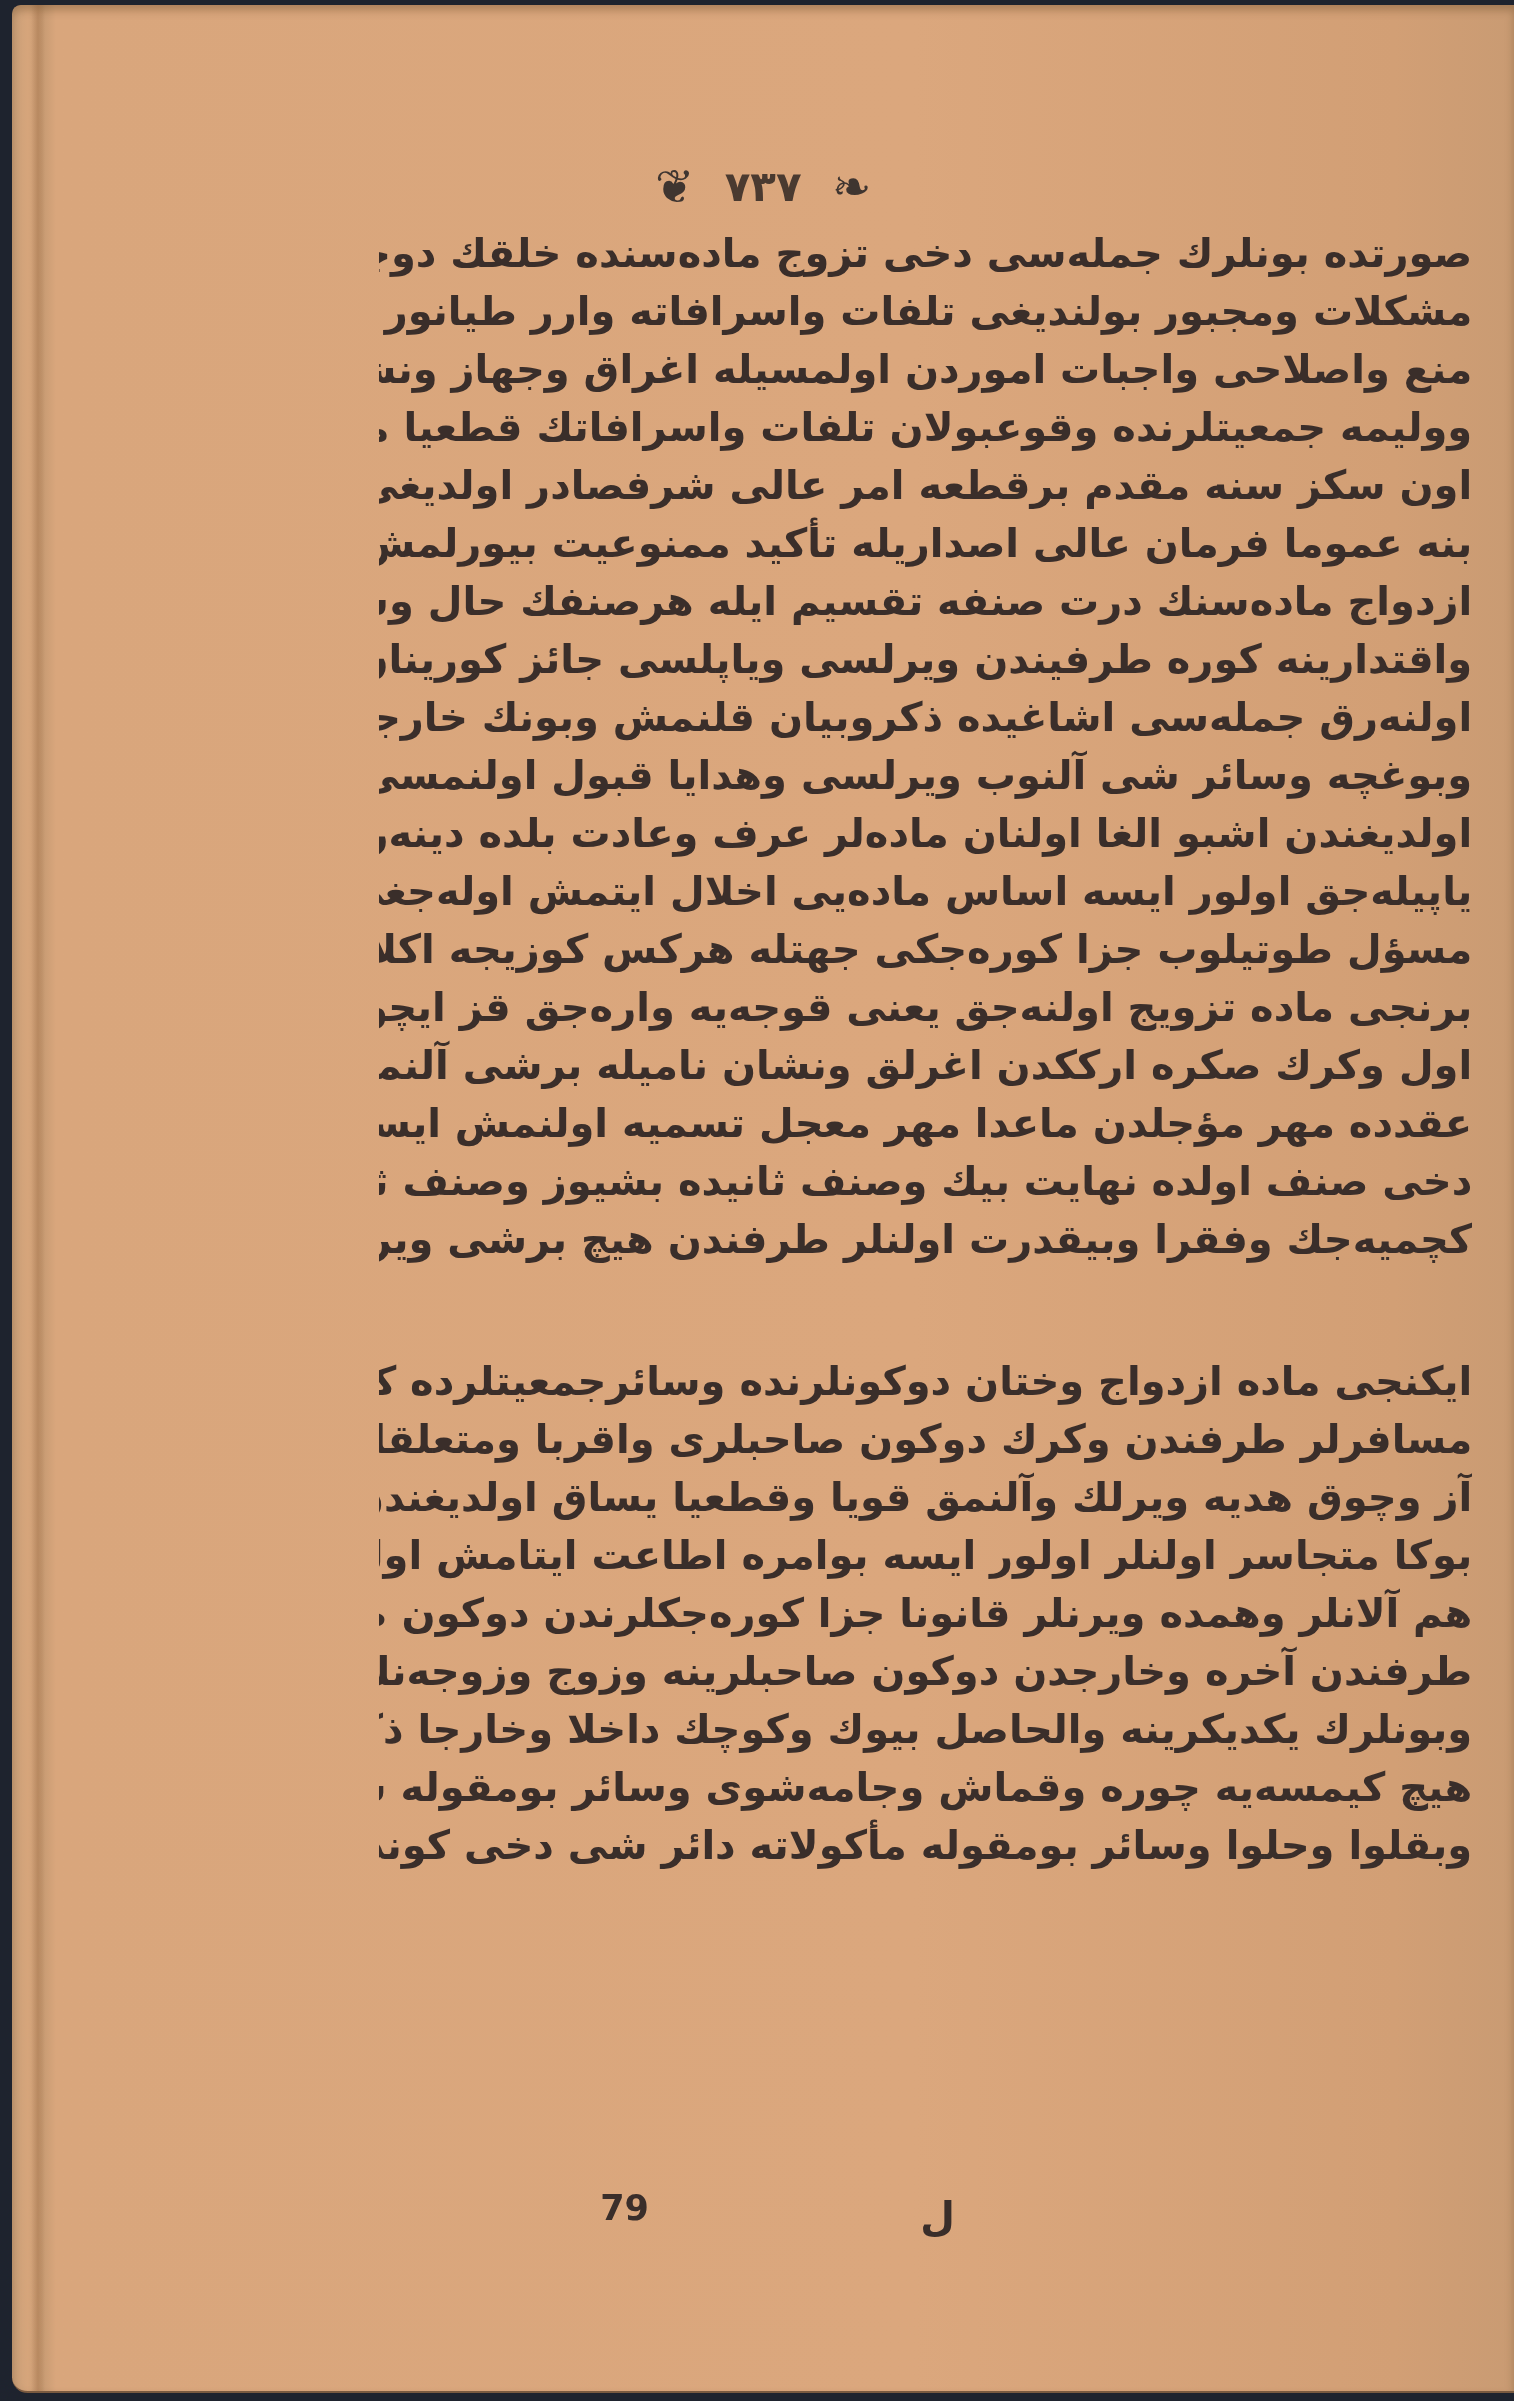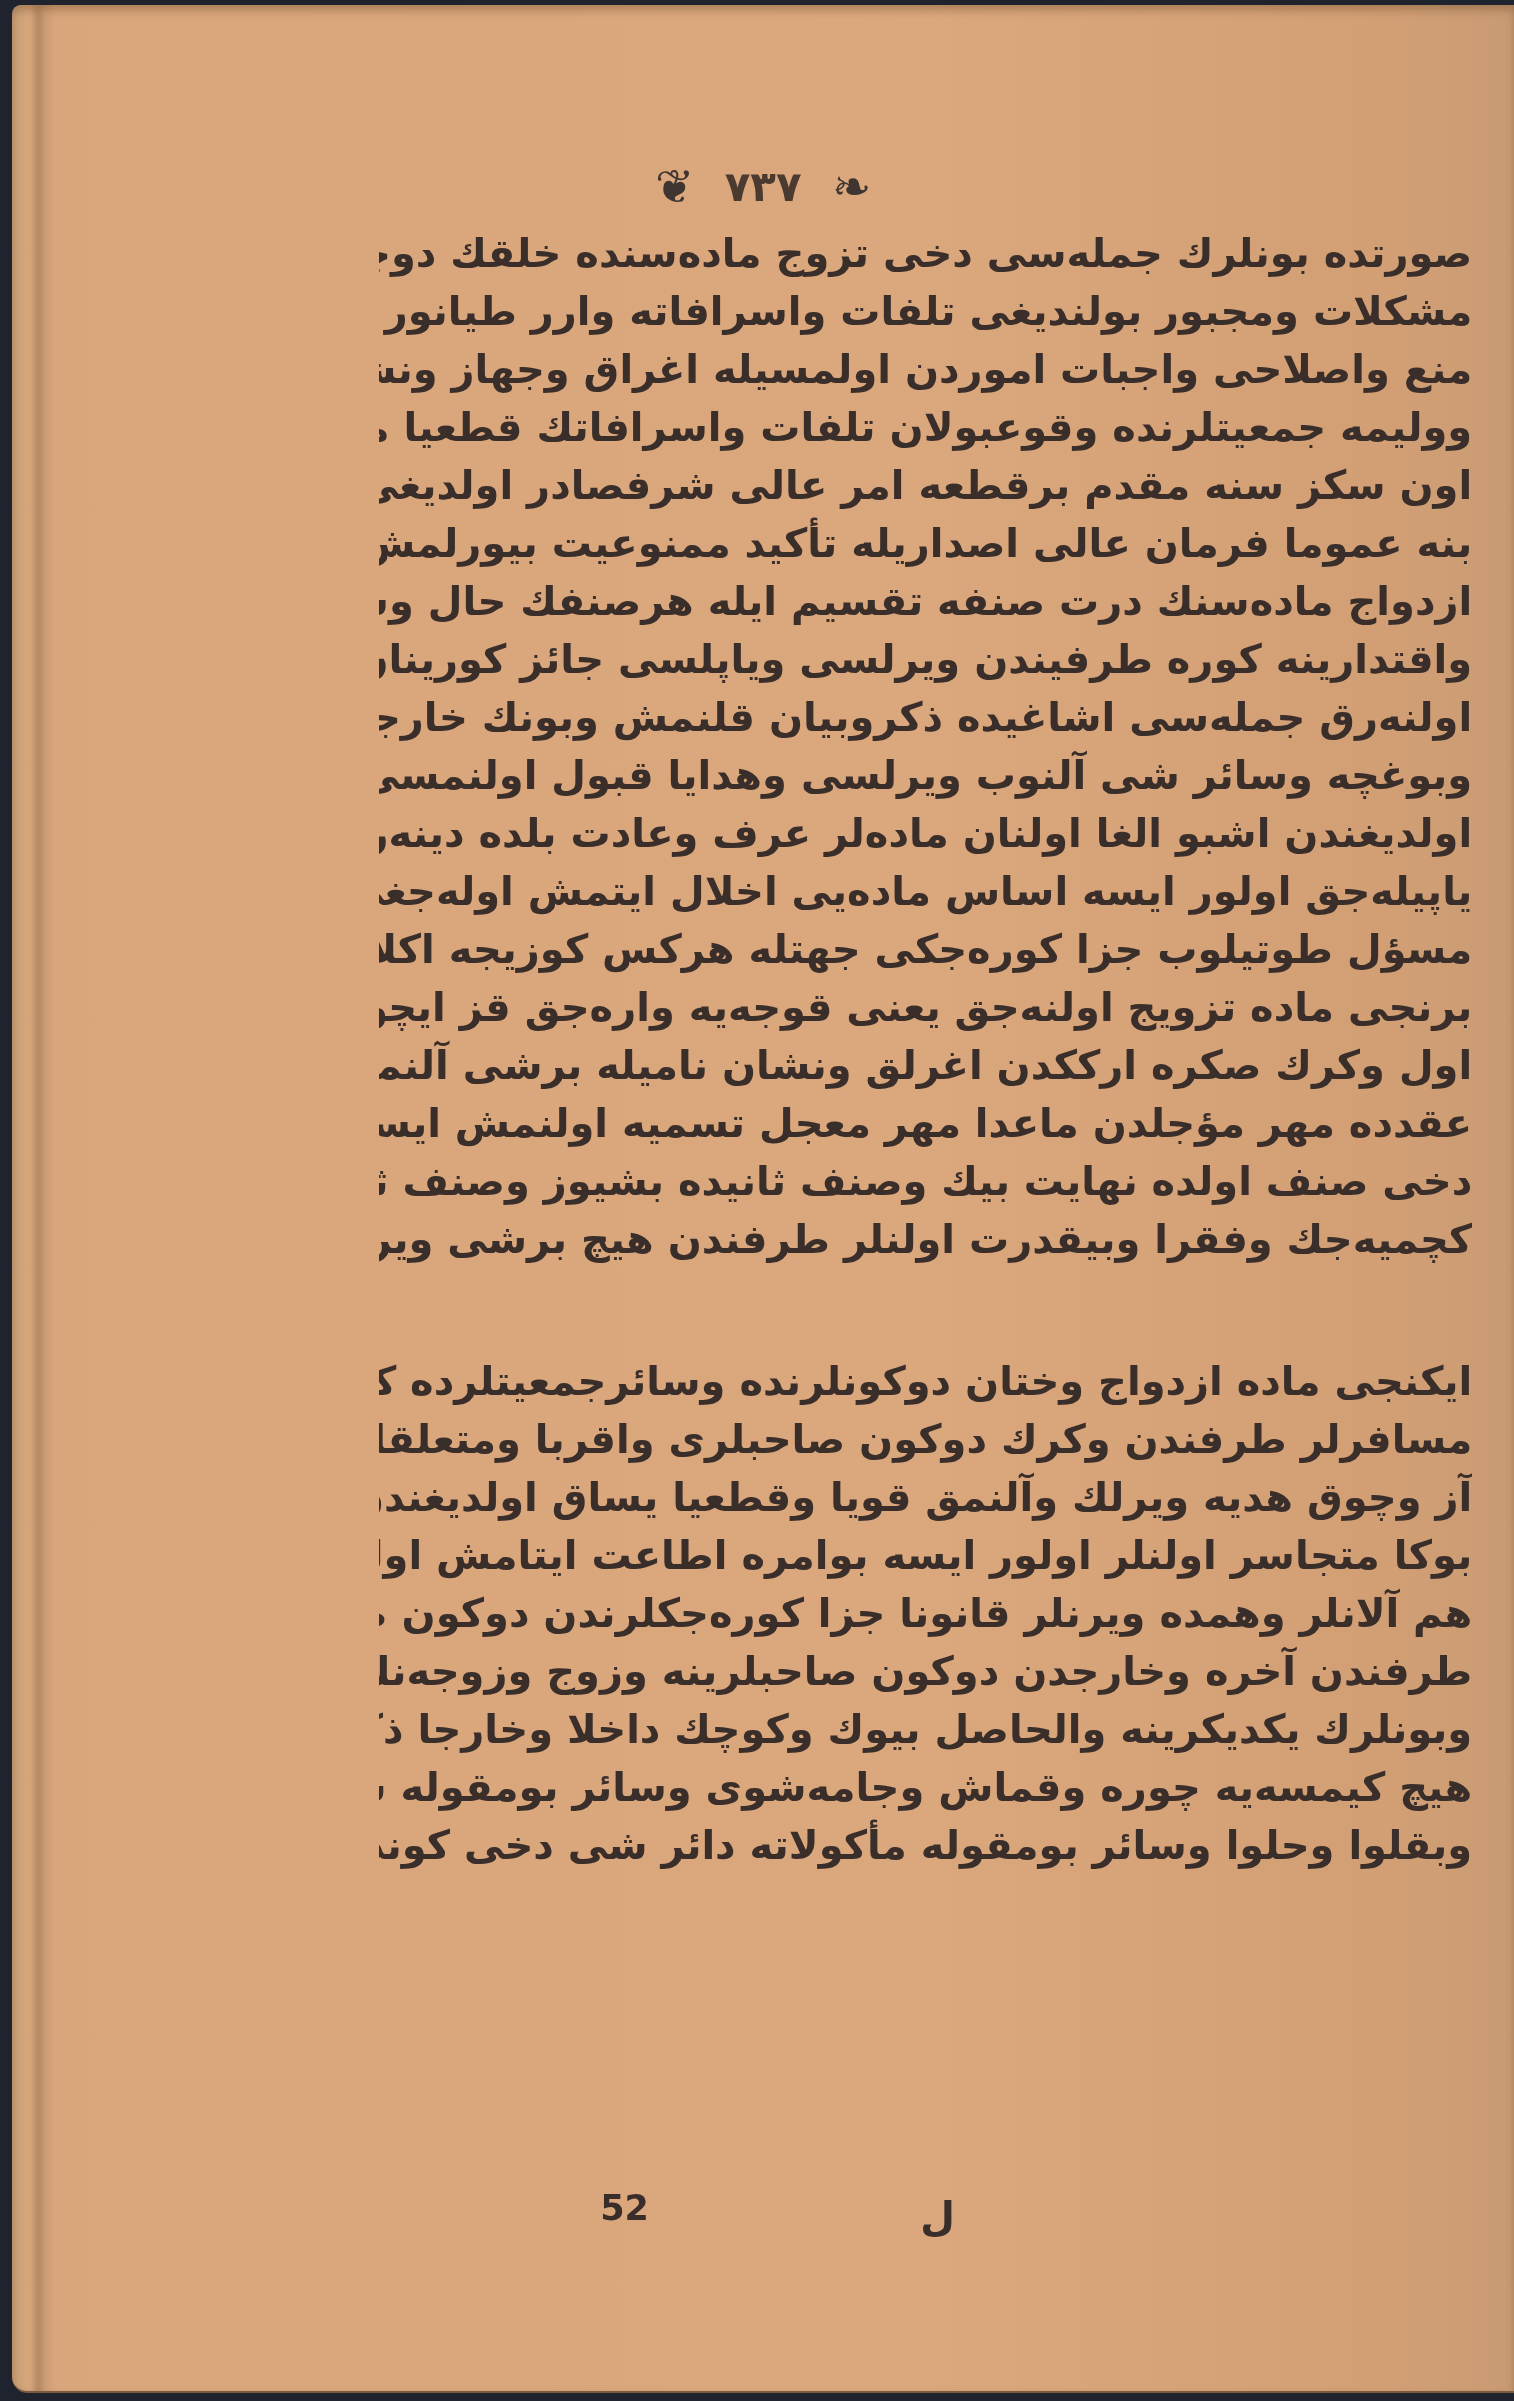--- a/index.html
+++ b/index.html
@@ -149,19 +149,19 @@
         <div class="line">بوكا متجاسر اولنلر اولور ایسه بوامره اطاعت ایتامش اوله‌جقلری جهتله</div>
         <div class="line">هم آلانلر وهمده ویرنلر قانونا جزا كوره‌جكلرندن دوكون صاحبلری</div>
         <div class="line">طرفندن آخره وخارجدن دوكون صاحبلرینه وزوج وزوجه‌نك متعلقاتنه</div>
         <div class="line">وبونلرك یكدیكرینه والحاصل بیوك وكوچك داخلا وخارجا ذكور واناثدن</div>
         <div class="line">هیچ كیمسه‌یه چوره وقماش وجامه‌شوی وسائر بومقوله شی ویرلمیه‌جكدر</div>
         <div class="line">وبقلوا وحلوا وسائر بومقوله مأكولاته دائر شی دخی كوندرلمیه‌جكدر</div>
       </div>
     </div>
 
     <div class="footer">
-      <span class="sig-num">52</span>
+      <span class="sig-num">79</span>
       <span class="sig-letter">ل</span>
     </div>
 
   </div>
 </div>
 
 
 </body></html>

